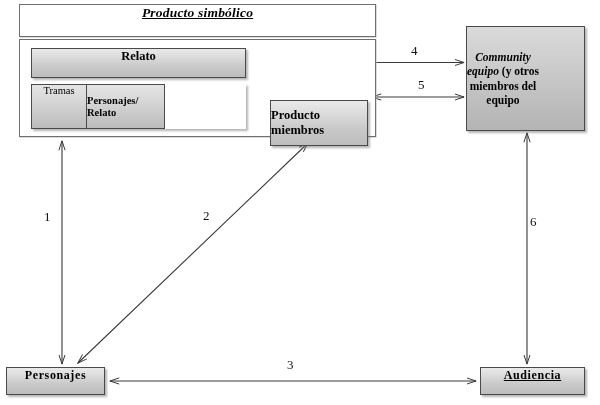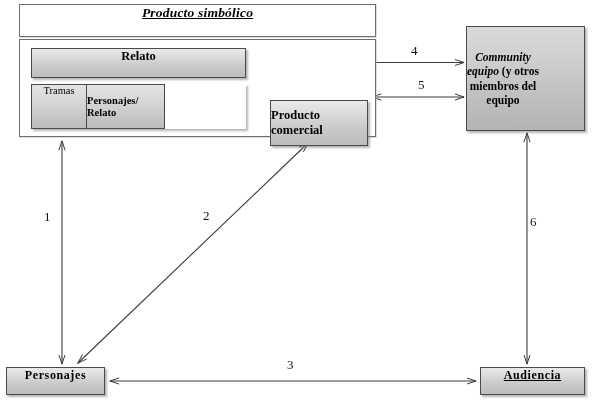--- a/index.html
+++ b/index.html
@@ -105,21 +105,21 @@
       <span class="sub">Tramas</span>
     </div>
     <div class="box cell" style="position:relative;width:79px;height:45px;margin-left:-1px;flex-direction:column;font-weight:bold;">
       <span class="sub">Personajes/</span>
       <span class="sub">Relato</span>
     </div>
   </div>
 
   <div class="box grad" style="left:270px;top:72px;width:98px;height:46px;flex-direction:column;margin-top:28px;">
     <span class="hdr">Producto</span>
-    <span class="hdr">comercial</span>
+    <span class="hdr">miembros</span>
   </div>
 
   <div class="box grad-dark" style="left:466px;top:26px;width:119px;height:105px;flex-direction:column;justify-content:center;">
     <div class="cmtext" style="padding:0;">
       <div><i>Community</i></div>
       <div><i>equipo</i><span> (y otros</span></div>
       <div><span>miembros del</span></div>
       <div><span>equipo</span></div>
     </div>
   </div>

